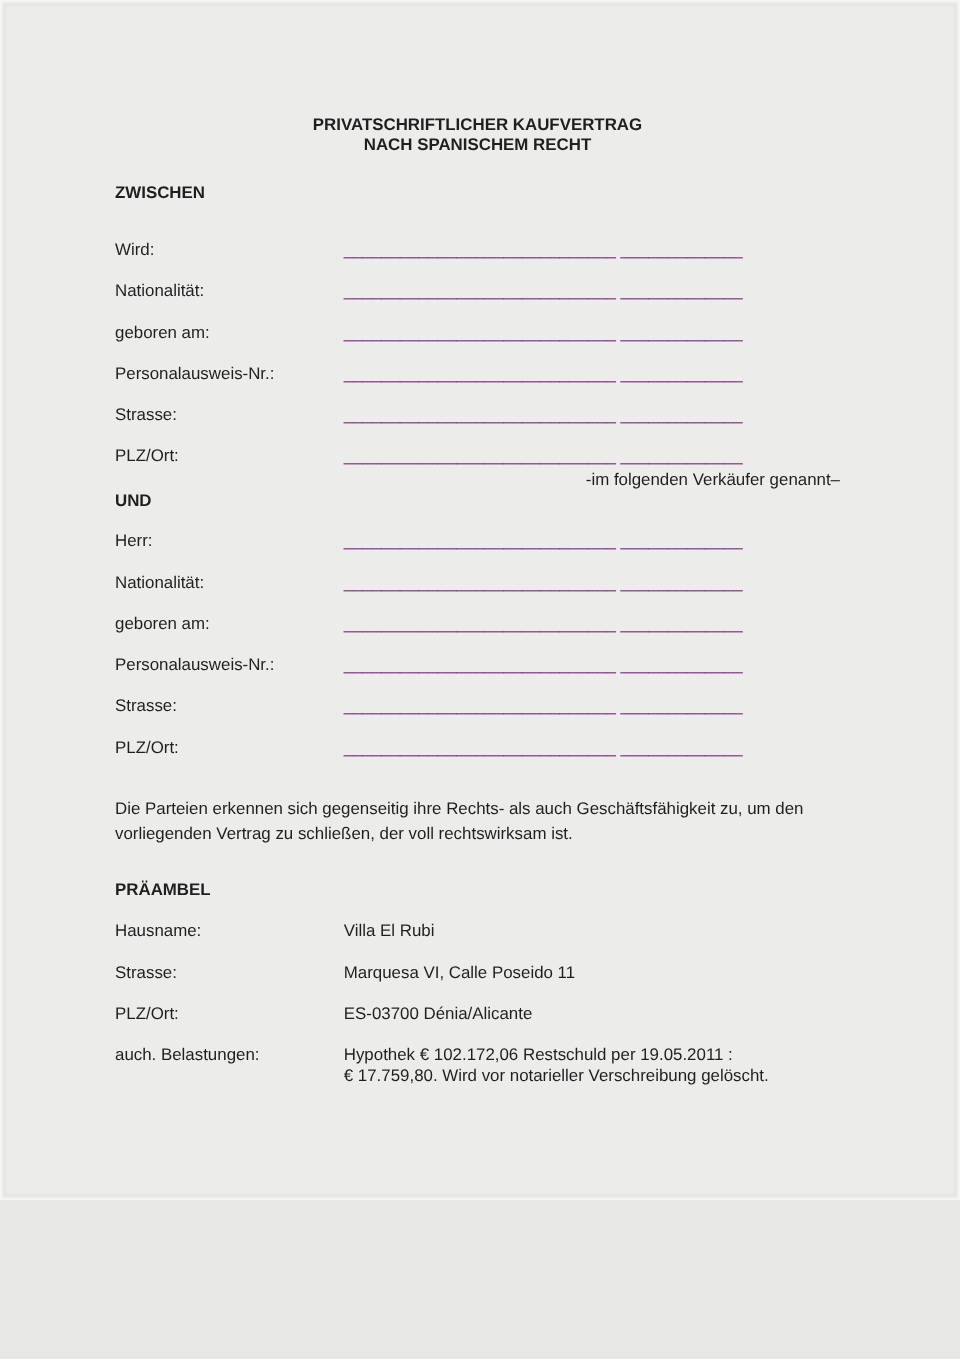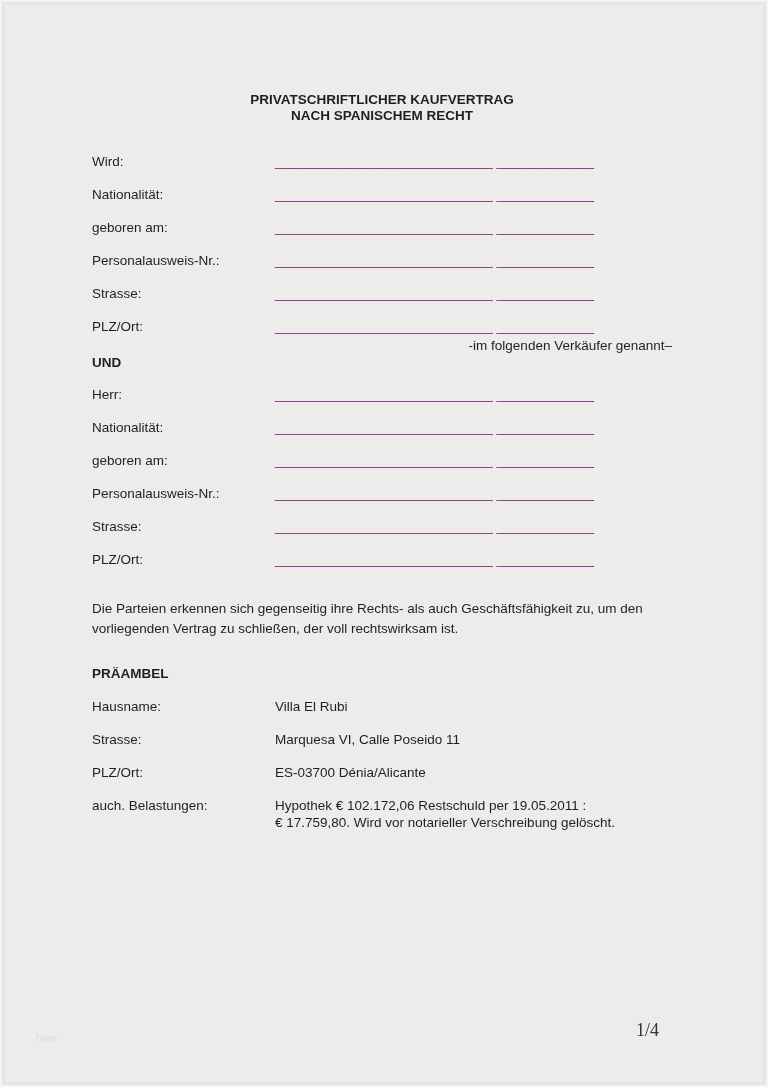--- a/index.html
+++ b/index.html
@@ -4,21 +4,21 @@
 <style>
   html, body { margin: 0; padding: 0; }
   body {
     width: 768px; height: 1087px;
     background: #e6e6e4;
     font-family: "Liberation Sans", sans-serif;
     color: #1f1f1f;
   }
   .page {
     position: relative;
-    width: 768px; height: 1087px;
+    width: 768px; height: 960px;
     background: #ececea;
     box-shadow:
       inset 0 0 0 2px rgba(255,255,255,0.55),
       inset 0 0 0 5px rgba(175,175,172,0.10);
     overflow: hidden;
     box-sizing: border-box;
   }
   .content {
     position: absolute;
     left: 92px; right: 96px; top: 0;
@@ -55,20 +55,21 @@
 <body>
 
 <div class="page">
   <div class="content">
 
     <div class="title">
       <div>PRIVATSCHRIFTLICHER KAUFVERTRAG</div>
       <div>NACH SPANISCHEM RECHT</div>
     </div>
 
+    <div class="heading h-zwischen">ZWISCHEN</div>
 
     <div class="rows-1">
         <div class="frow">
           <span class="flabel">Wird:</span>
           <span class="fline">_____________________________ _____________</span>
         </div>
         <div class="frow">
           <span class="flabel">Nationalität:</span>
           <span class="fline">_____________________________ _____________</span>
         </div>

